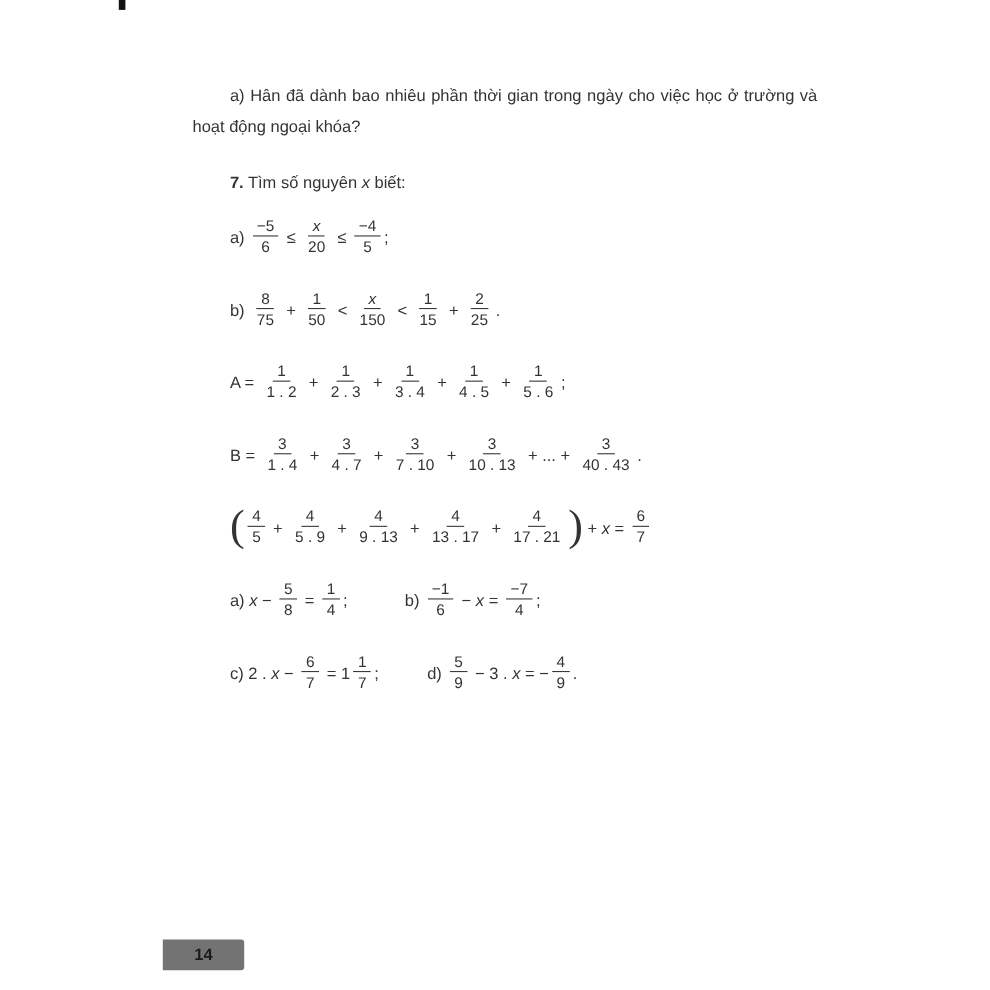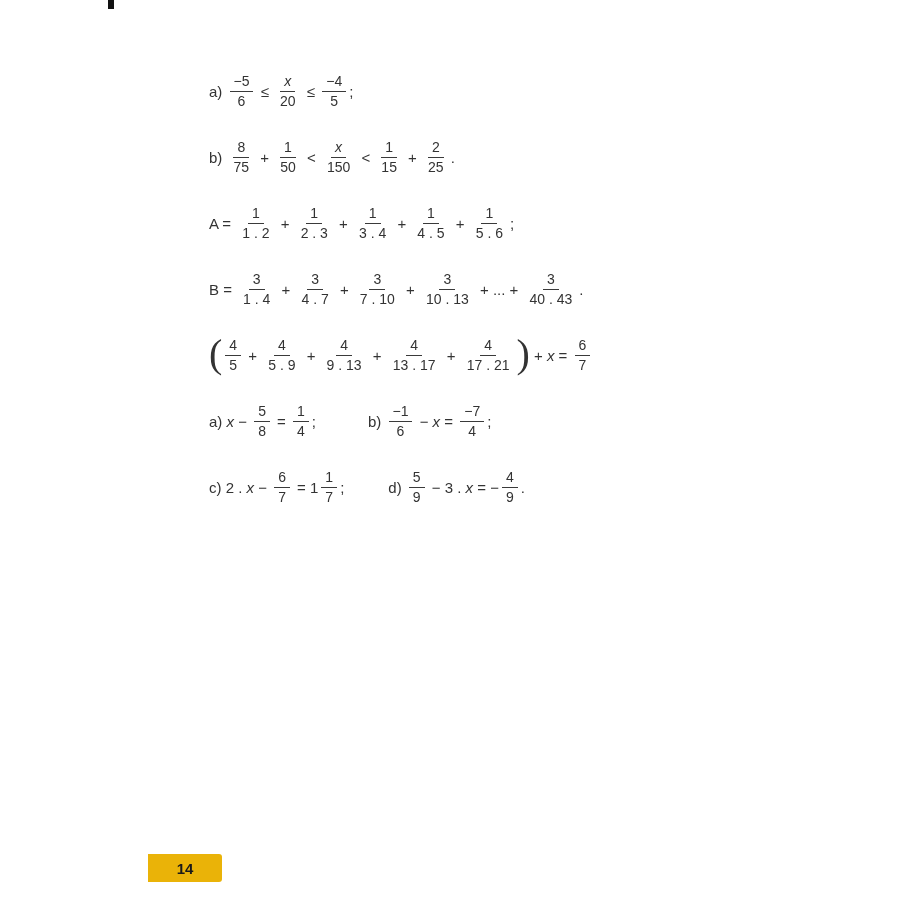--- a/index.html
+++ b/index.html
@@ -66,38 +66,40 @@
   }
 
   .gap { display:inline-block; }
 
   .page-number-wrap {
     position:absolute;
     left:148px;
     bottom:18px;
     width:74px;
     height:28px;
-    background:#eab308;
+    background:#737373;
     border-radius:0 3px 3px 0;
     display:flex;
     align-items:center;
     justify-content:center;
   }
   .page-number-wrap span { font-size:15px; font-weight:bold; color:#1a1a1a; }
 </style>
 </head>
 <body>
 
 <div class="page">
   <div class="top-mark"></div>
 
   <div class="content">
 
+    <p class="para">a) Hân đã dành bao nhiêu phần thời gian trong ngày cho việc học ở trường và hoạt động ngoại khóa?</p>
 
     <div id="math-content">
+        <div class="heading"><span class="bold">7.</span><span> Tìm số nguyên </span><span class="ital">x</span><span> biết:</span></div>
         <div class="math"><span>a) </span><span class="frac"><span class="num">−5</span><span class="den">6</span></span><span> ≤ </span><span class="frac"><span class="num ital">x</span><span class="den">20</span></span><span> ≤ </span><span class="frac"><span class="num">−4</span><span class="den">5</span></span><span>;</span></div>
         <div class="math"><span>b) </span><span class="frac"><span class="num">8</span><span class="den">75</span></span><span> + </span><span class="frac"><span class="num">1</span><span class="den">50</span></span><span> &lt; </span><span class="frac"><span class="num ital">x</span><span class="den">150</span></span><span> &lt; </span><span class="frac"><span class="num">1</span><span class="den">15</span></span><span> + </span><span class="frac"><span class="num">2</span><span class="den">25</span></span><span>.</span></div>
         <div class="math"><span>A = </span><span class="frac"><span class="num">1</span><span class="den">1 . 2</span></span><span> + </span><span class="frac"><span class="num">1</span><span class="den">2 . 3</span></span><span> + </span><span class="frac"><span class="num">1</span><span class="den">3 . 4</span></span><span> + </span><span class="frac"><span class="num">1</span><span class="den">4 . 5</span></span><span> + </span><span class="frac"><span class="num">1</span><span class="den">5 . 6</span></span><span>;</span></div>
         <div class="math"><span>B = </span><span class="frac"><span class="num">3</span><span class="den">1 . 4</span></span><span> + </span><span class="frac"><span class="num">3</span><span class="den">4 . 7</span></span><span> + </span><span class="frac"><span class="num">3</span><span class="den">7 . 10</span></span><span> + </span><span class="frac"><span class="num">3</span><span class="den">10 . 13</span></span><span> + ... + </span><span class="frac"><span class="num">3</span><span class="den">40 . 43</span></span><span>.</span></div>
         <div class="math"><span class="bigparen">(</span><span class="frac"><span class="num">4</span><span class="den">5</span></span><span> + </span><span class="frac"><span class="num">4</span><span class="den">5 . 9</span></span><span> + </span><span class="frac"><span class="num">4</span><span class="den">9 . 13</span></span><span> + </span><span class="frac"><span class="num">4</span><span class="den">13 . 17</span></span><span> + </span><span class="frac"><span class="num">4</span><span class="den">17 . 21</span></span><span class="bigparen">)</span><span> + </span><span class="ital">x</span><span> = </span><span class="frac"><span class="num">6</span><span class="den">7</span></span></div>
         <div class="math"><span>a) </span><span class="ital">x</span><span> − </span><span class="frac"><span class="num">5</span><span class="den">8</span></span><span> = </span><span class="frac"><span class="num">1</span><span class="den">4</span></span><span>;</span><span class="gap" style="width: 52px;"></span><span>b) </span><span class="frac"><span class="num">−1</span><span class="den">6</span></span><span> − </span><span class="ital">x</span><span> = </span><span class="frac"><span class="num">−7</span><span class="den">4</span></span><span>;</span></div>
         <div class="math"><span>c) 2 . </span><span class="ital">x</span><span> − </span><span class="frac"><span class="num">6</span><span class="den">7</span></span><span> = 1</span><span class="frac"><span class="num">1</span><span class="den">7</span></span><span>;</span><span class="gap" style="width: 44px;"></span><span>d) </span><span class="frac"><span class="num">5</span><span class="den">9</span></span><span> − 3 . </span><span class="ital">x</span><span> = −</span><span class="frac"><span class="num">4</span><span class="den">9</span></span><span>.</span></div>
       </div>
   </div>
 

